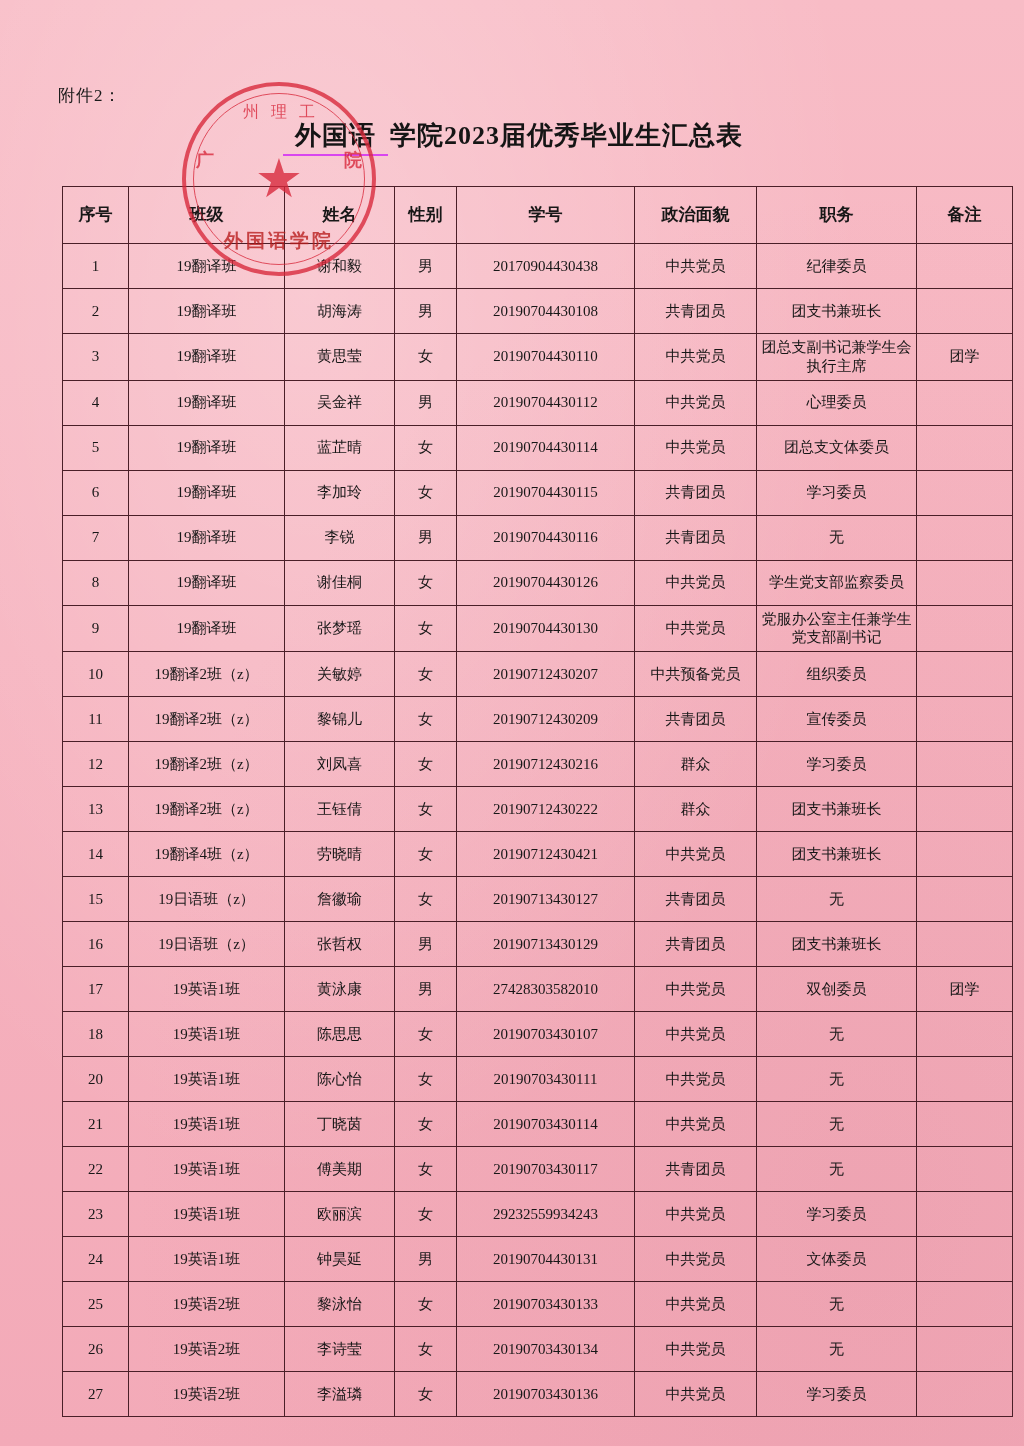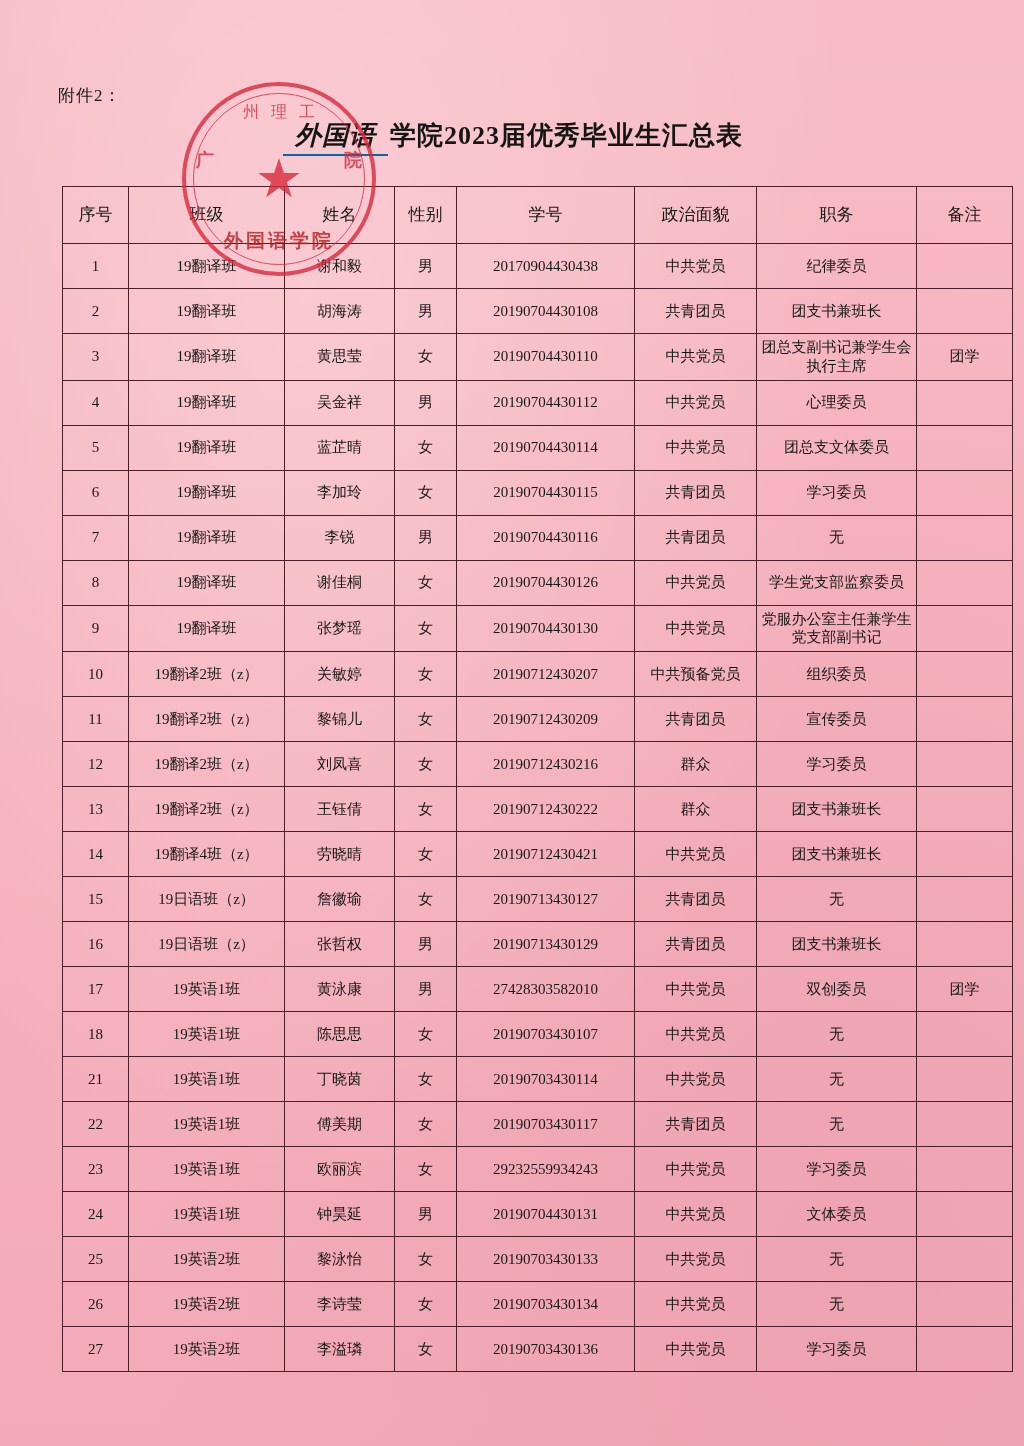--- a/index.html
+++ b/index.html
@@ -43,24 +43,23 @@
     right: 0;
     top: 118px;
     text-align: center;
     font-size: 26px;
     font-weight: bold;
     letter-spacing: 1px;
     color: #151515;
   }
   .title-blank {
     display: inline-block;
-    border-bottom: 2px solid #0369a1;
+    border-bottom: 2px solid #d946ef;
     padding: 0 12px 1px 12px;
     margin: 0 2px;
-    font-style: italic;
   }
   table.main-table {
     position: absolute;
     left: 62px;
     top: 186px;
     width: 900px;
     border-collapse: collapse;
     table-layout: fixed;
     background: transparent;
   }
@@ -68,21 +67,21 @@
   table.main-table td {
     border: 1px solid #4a1f28;
     text-align: center;
     vertical-align: middle;
     font-size: 15px;
     padding: 4px 2px;
     line-height: 1.25;
     color: #171717;
   }
   table.main-table th {
-    font-weight: normal;
+    font-weight: bold;
     font-size: 17px;
     height: 48px;
   }
   table.main-table td {
     height: 36px;
   }
   td.c-idx { font-size: 15px; }
   td.c-cls { font-size: 15px; }
   td.c-name { font-size: 16px; }
   td.c-sex { font-size: 15px; }
@@ -386,20 +385,30 @@
           <td class="c-idx">18</td>
           <td class="c-cls">19英语1班</td>
           <td class="c-name">陈思思</td>
           <td class="c-sex">女</td>
           <td class="c-sid">20190703430107</td>
           <td class="c-pol">中共党员</td>
           <td class="c-post">无</td>
           <td class="c-rem"></td>
         </tr>
         <tr>
+          <td class="c-idx">20</td>
+          <td class="c-cls">19英语1班</td>
+          <td class="c-name">陈心怡</td>
+          <td class="c-sex">女</td>
+          <td class="c-sid">20190703430111</td>
+          <td class="c-pol">中共党员</td>
+          <td class="c-post">无</td>
+          <td class="c-rem"></td>
+        </tr>
+        <tr>
           <td class="c-idx">21</td>
           <td class="c-cls">19英语1班</td>
           <td class="c-name">丁晓茵</td>
           <td class="c-sex">女</td>
           <td class="c-sid">20190703430114</td>
           <td class="c-pol">中共党员</td>
           <td class="c-post">无</td>
           <td class="c-rem"></td>
         </tr>
         <tr>

